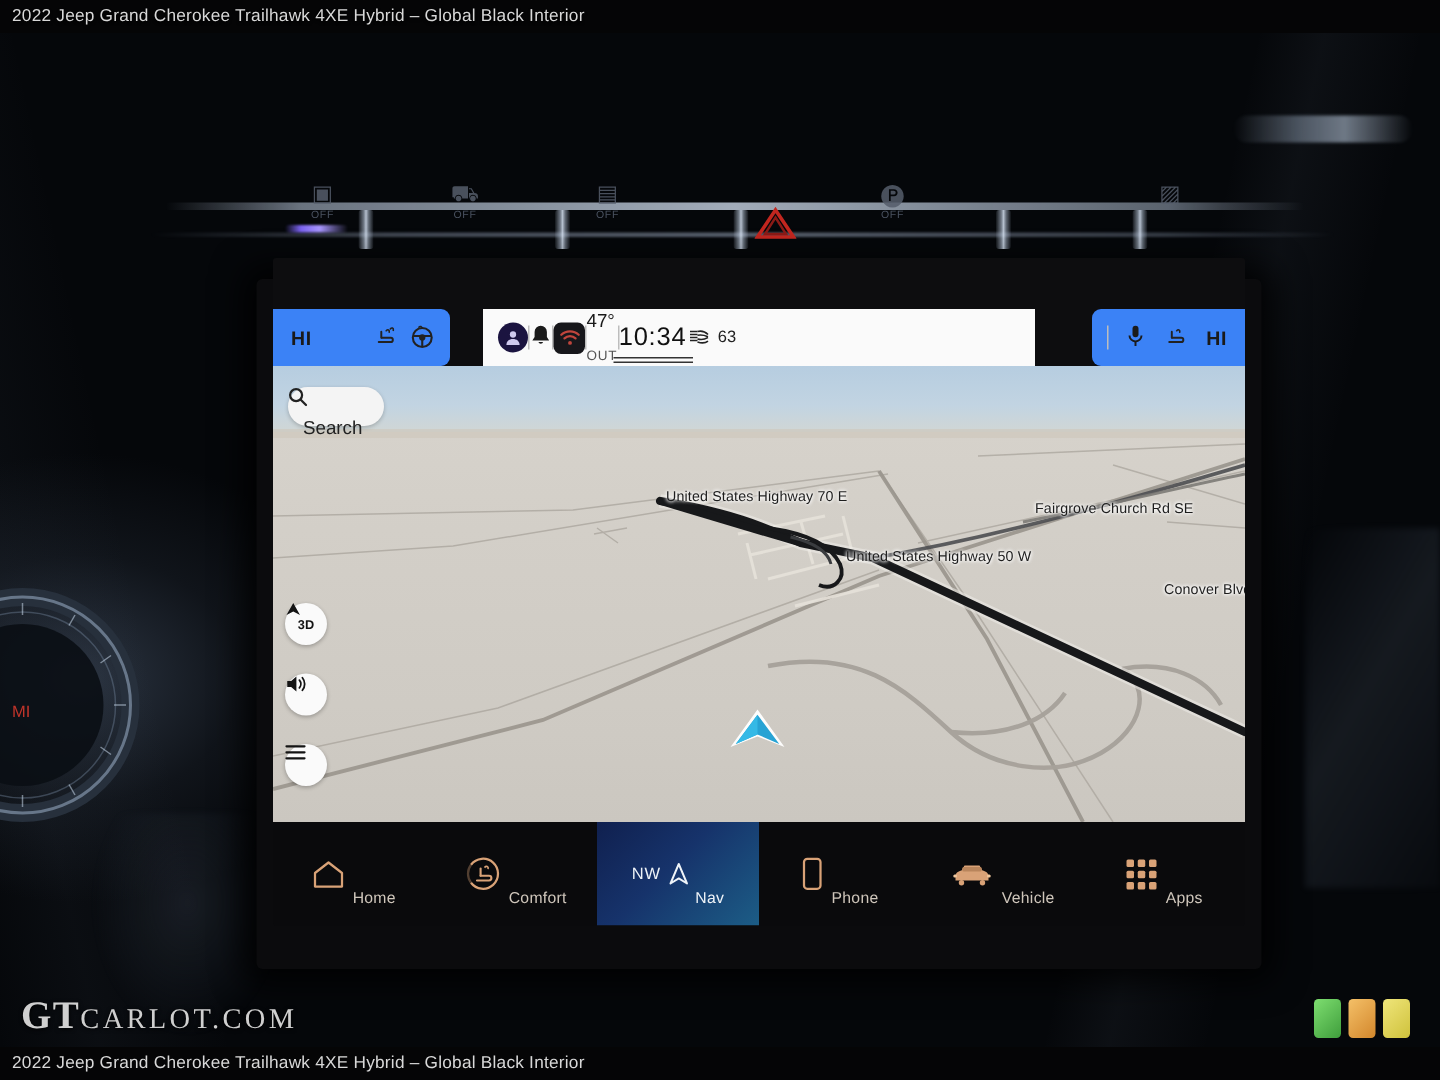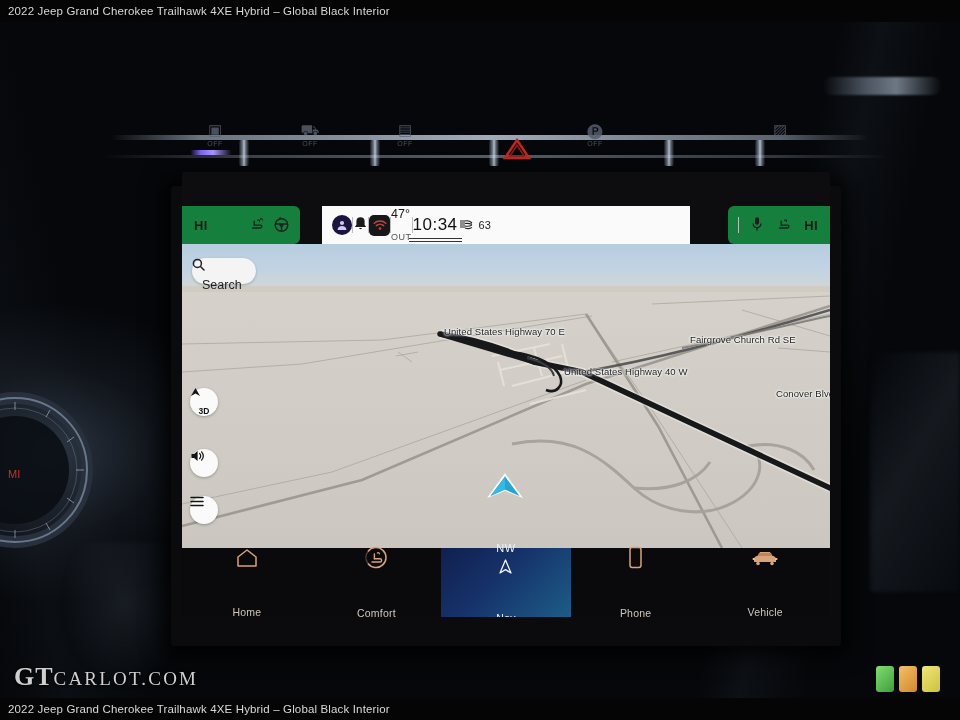--- a/index.html
+++ b/index.html
@@ -91,21 +91,21 @@
     background:#0d0d0f;overflow:hidden;
     border-radius:2px;
   }
 
   
   .statusbar{
     position:absolute;left:0;top:34px;width:648px;height:38px;
     display:flex;align-items:center;
   }
   .sb-pill{
-    position:absolute;top:0;height:38px;background:#15803d;
+    position:absolute;top:0;height:38px;background:#3b82f6;
     display:flex;align-items:center;
   }
   .sb-left{left:0;border-radius:0 6px 6px 0;padding:0 10px 0 12px;gap:12px;}
   .sb-mid{left:140px;right:140px;padding:0 10px;gap:0;background:#fafafa;justify-content:space-between;}
   .sb-right{right:0;border-radius:6px 0 0 6px;padding:0 12px 0 10px;gap:12px;}
   .sb-text{font-size:13px;color:#1a1a1a;font-weight:600;letter-spacing:.4px;}
   .sb-ico{font-size:14px;color:#222;line-height:1;}
   .sb-div{width:1px;height:16px;background:#bdbdbd;}
   .temp{font-size:12.5px;color:#1a1a1a;line-height:12px;text-align:left;}
   .temp small{display:block;font-size:9px;color:#555;letter-spacing:.5px;margin-top:11px;}
@@ -133,21 +133,21 @@
   }
   .searchpill{
     position:absolute;left:10px;top:14px;height:26px;border-radius:14px;
     background:#f4f4f4;display:flex;align-items:center;gap:6px;padding:0 14px 0 10px;
     box-shadow:0 1px 3px rgba(0,0,0,.22);
   }
   .searchpill span{font-size:12.5px;color:#222;margin-top:28px;}
 
   
   .navbar{position:absolute;left:0;bottom:0;width:648px;height:69px;background:#0a0a0c;display:flex;}
-  .navitem{flex:1;display:flex;flex-direction:column;align-items:center;justify-content:center;gap:5px;}
+  .navitem{flex:1;display:flex;align-items:center;justify-content:center;gap:5px;}
   .navitem .lbl{font-size:10.5px;color:#cfc6bb;letter-spacing:.2px;margin-top:33px;}
   .navitem .ico{height:24px;display:flex;align-items:center;justify-content:center;color:#d9a277;}
   .navitem.active{
     background:linear-gradient(135deg,#10204f 0%,#16336b 45%,#1c5d86 100%);
   }
   .navitem.active .lbl{color:#eef3f8;}
   .navitem.active .dir{font-size:11px;color:#eef3f8;letter-spacing:.5px;}
   .navitem.active .ico{color:#eef3f8;}
 </style>
 </head>
@@ -355,32 +355,32 @@
 
       <path d="M330 108 C358 112, 372 120, 378 132 C382 142, 374 150, 364 146" stroke="#17181a" stroke-width="2.6" fill="none"></path>
       <path d="M345 114 C362 118, 370 124, 372 132" stroke="#3a3c3f" stroke-width="2" fill="none"></path>
 
       <path d="M400 128 C470 116, 540 98, 648 66" stroke="#4c4e51" stroke-width="2.4" fill="none" opacity=".9"></path>
       <path d="M500 104 C560 92, 600 82, 648 72" stroke="#7c7a76" stroke-width="2" fill="none" opacity=".9"></path>
     </svg>
 
     <div class="rdlbl" style="left:262px;top:82px;">United States Highway 70 E</div>
     <div class="rdlbl" style="left:508px;top:90px;">Fairgrove Church Rd SE</div>
-    <div class="rdlbl" style="left:382px;top:122px;">United States Highway 40 W</div>
+    <div class="rdlbl" style="left:382px;top:122px;">United States Highway 50 W</div>
     <div class="rdlbl" style="left:594px;top:144px;">Conover Blvd</div>
 
     <div class="searchpill">
       <svg width="13" height="13" viewBox="0 0 13 13">
         <circle cx="5.4" cy="5.4" r="4" fill="none" stroke="#222" stroke-width="1.5"></circle>
         <path d="M8.5 8.5 L12 12" stroke="#222" stroke-width="1.5" stroke-linecap="round"></path>
       </svg>
       <span>Search</span>
     </div>
 
-    <div class="mapbtn" style="left:8px;top:144px;justify-content:flex-end;">
+    <div class="mapbtn" style="left:8px;top:158px;">
       <svg width="11" height="8" viewBox="0 0 11 8">
           <path d="M5.5 0 L10 8 L5.5 5.6 L1 8 Z" fill="#141414"></path>
         </svg>
       <span style="font-size:8.5px;font-weight:700;line-height:9px;">3D</span>
     </div>
     <div class="mapbtn" style="left:8px;top:205px;">
       <svg width="16" height="14" viewBox="0 0 16 14">
         <path d="M1.5 5 h2.6 L7.6 2 v10 L4.1 9 H1.5 z" fill="#141414"></path>
         <path d="M9.6 4.4 a4 4 0 0 1 0 5.2 M11.6 2.8 a6.6 6.6 0 0 1 0 8.4" fill="none" stroke="#141414" stroke-width="1.2" stroke-linecap="round"></path>
       </svg>
@@ -449,20 +449,38 @@
           <rect x="8.5" y="5" width="13" height="3" rx="1" fill="#b9855c"></rect>
           <circle cx="8" cy="15.5" r="1.8" fill="#d9a277"></circle>
             <circle cx="22" cy="15.5" r="1.8" fill="#d9a277"></circle>
           <rect x="2.5" y="10" width="2.5" height="2" rx="1" fill="#f0c79d"></rect>
           <rect x="25" y="10" width="2.5" height="2" rx="1" fill="#f0c79d"></rect>
         </svg>
       </div>
       <div class="lbl">Vehicle</div>
     </div>
 
+    <div class="navitem">
+      <div class="ico">
+        <svg width="22" height="22" viewBox="0 0 22 22">
+          <g fill="#d9a277">
+            <rect x="1" y="1" width="5" height="5" rx="1"></rect>
+              <rect x="8.5" y="1" width="5" height="5" rx="1"></rect>
+              <rect x="16" y="1" width="5" height="5" rx="1"></rect>
+            <rect x="1" y="8.5" width="5" height="5" rx="1"></rect>
+              <rect x="8.5" y="8.5" width="5" height="5" rx="1"></rect>
+              <rect x="16" y="8.5" width="5" height="5" rx="1"></rect>
+            <rect x="1" y="16" width="5" height="5" rx="1"></rect>
+              <rect x="8.5" y="16" width="5" height="5" rx="1"></rect>
+              <rect x="16" y="16" width="5" height="5" rx="1"></rect>
+          </g>
+        </svg>
+      </div>
+      <div class="lbl">Apps</div>
+    </div>
   </div>
 </div>
 
 <div class="gtlogo">
   <span class="big">GT</span><span class="small">CARLOT.COM</span>
 </div>
 
 <div class="swatches">
   <i style="background:linear-gradient(135deg,#7ede70,#3f9e3c);"></i>
   <i style="background:linear-gradient(135deg,#f4c068,#d3872c);"></i>

